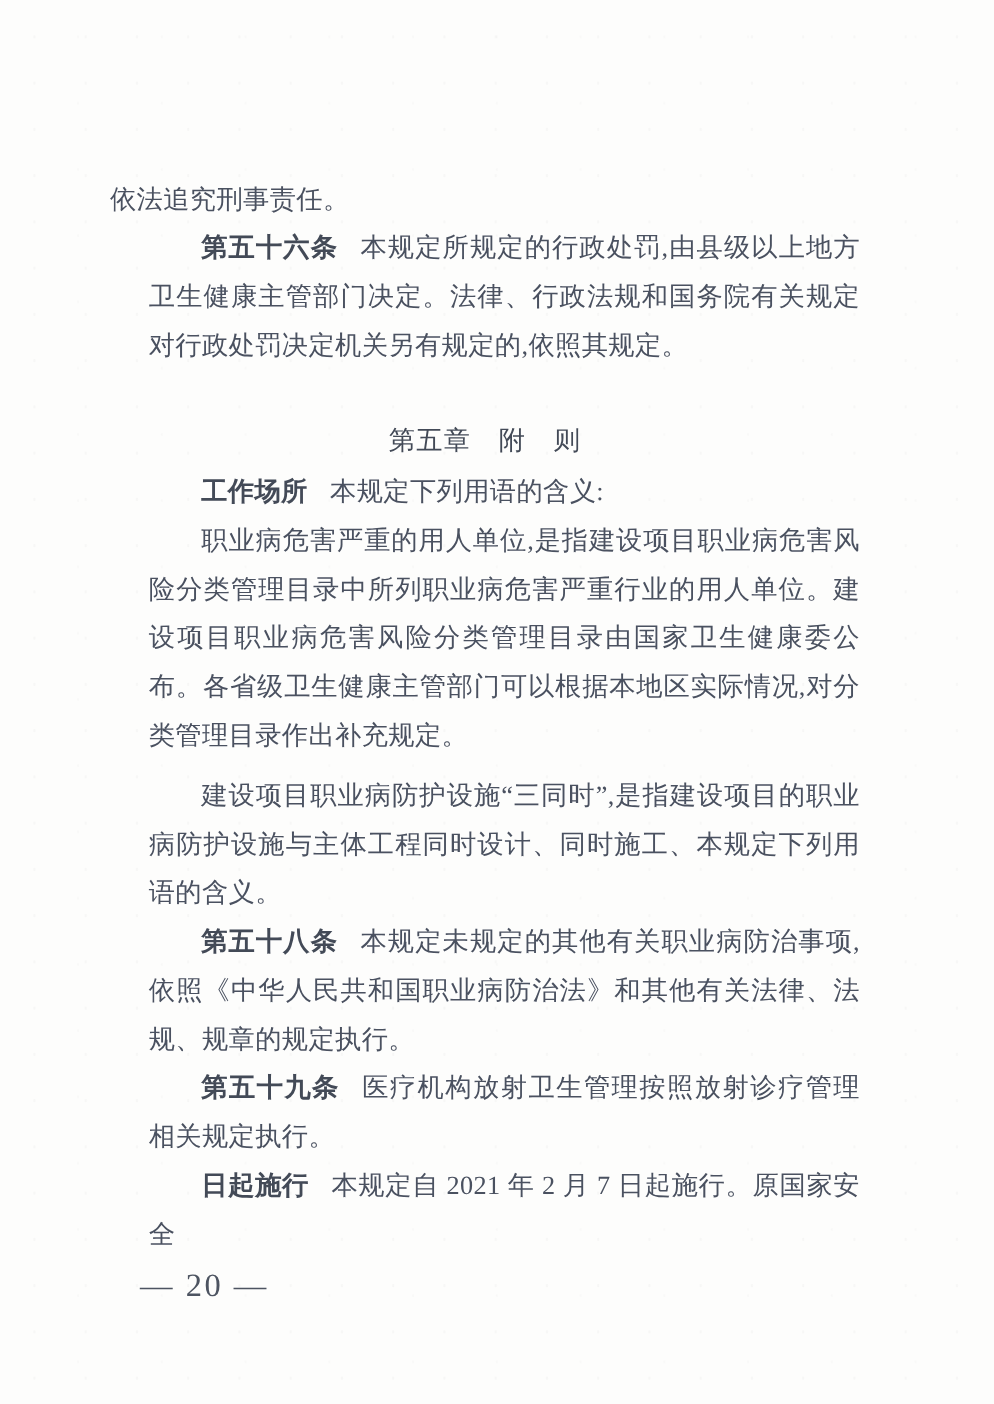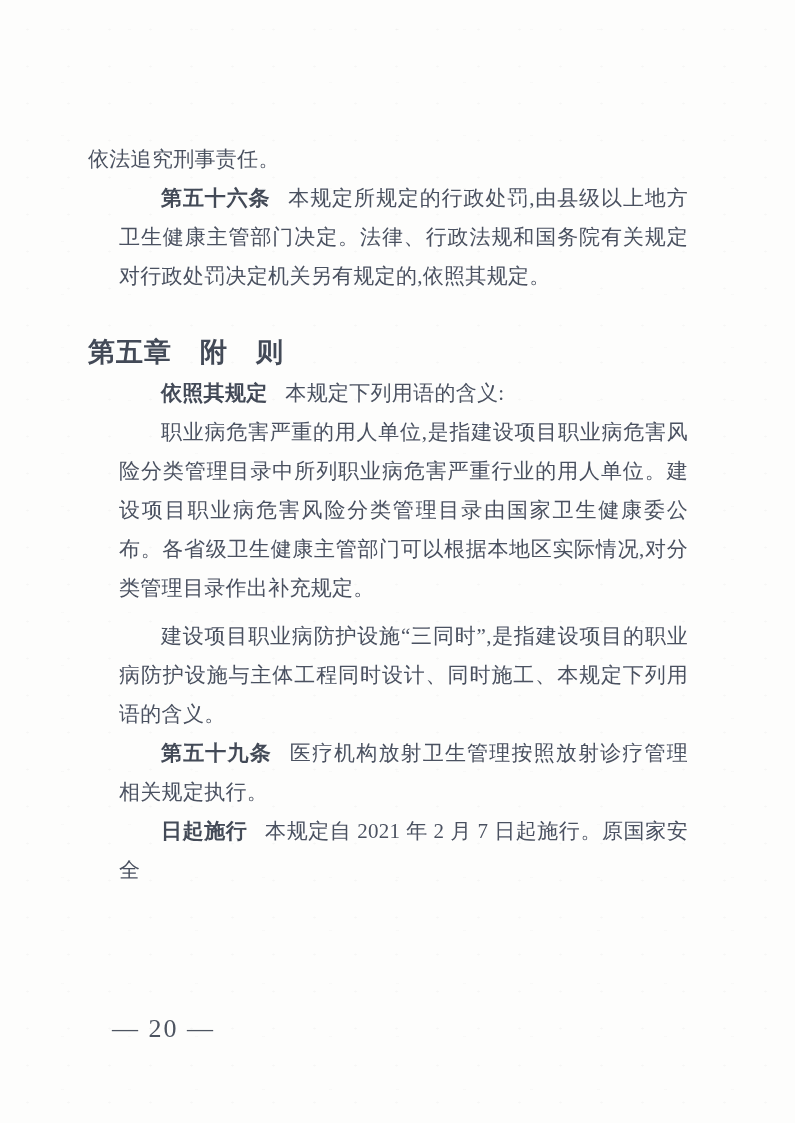--- a/index.html
+++ b/index.html
@@ -44,24 +44,25 @@
   }
   .head {
     font-weight: bold;
     color: #434a57;
   }
   .head:not(:empty) {
     margin-right: 0.85em;
   }
   .chapter {
     margin: 36px 0 2px 0;
-    font-size: 27px;
-    font-weight: bold;
+    font-size: 21px;
+    font-weight: normal;
     line-height: 40px;
     letter-spacing: 1px;
+    text-align: center;
     color: #434a57;
   }
   .gap-before {
     margin-top: 9px;
   }
   .page-number {
     position: absolute;
     left: 112px;
     top: 1016px;
     font-size: 26px;
@@ -75,27 +76,28 @@
 
 <div class="page">
   <div class="content">
 
     <p class="para"><span>依法追究刑事责任。</span></p>
 
     <p class="para indent"><span class="head">第五十六条</span><span>本规定所规定的行政处罚,由县级以上地方卫生健康主管部门决定。法律、行政法规和国务院有关规定对行政处罚决定机关另有规定的,依照其规定。</span></p>
 
     <h2 class="chapter">第五章　附　则</h2>
 
-    <p class="para indent"><span class="head">依照其规定</span><span>本规定下列用语的含义:</span></p>
+    <p class="para indent"><span class="head">工作场所</span><span>本规定下列用语的含义:</span></p>
 
 
     <p class="para indent"><span>职业病危害严重的用人单位,是指建设项目职业病危害风险分类管理目录中所列职业病危害严重行业的用人单位。建设项目职业病危害风险分类管理目录由国家卫生健康委公布。各省级卫生健康主管部门可以根据本地区实际情况,对分类管理目录作出补充规定。</span></p>
 
     <p class="para indent gap-before"><span>建设项目职业病防护设施“三同时”,是指建设项目的职业病防护设施与主体工程同时设计、同时施工、本规定下列用语的含义。</span></p>
 
+    <p class="para indent"><span class="head">第五十八条</span><span>本规定未规定的其他有关职业病防治事项,依照《中华人民共和国职业病防治法》和其他有关法律、法规、规章的规定执行。</span></p>
 
     <p class="para indent"><span class="head">第五十九条</span><span>医疗机构放射卫生管理按照放射诊疗管理相关规定执行。</span></p>
 
     <p class="para indent"><span class="head">日起施行</span><span>本规定自 2021 年 2 月 7 日起施行。原国家安全</span></p>
 
   </div>
 
   <div class="page-number">— 20 —</div>
 </div>
 

